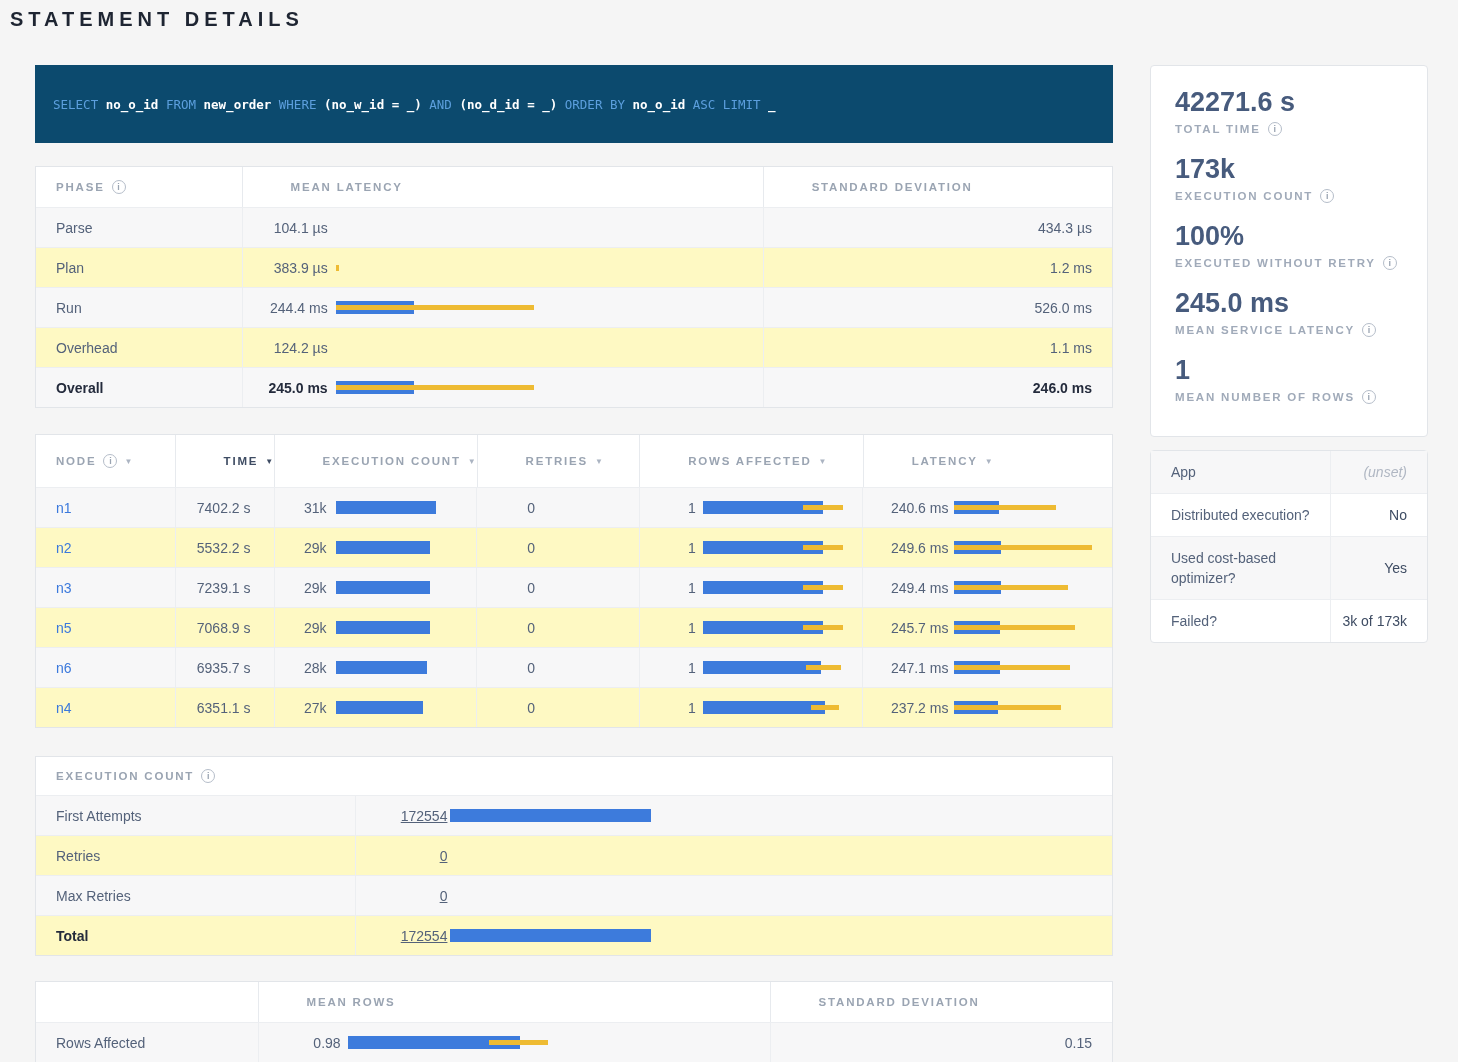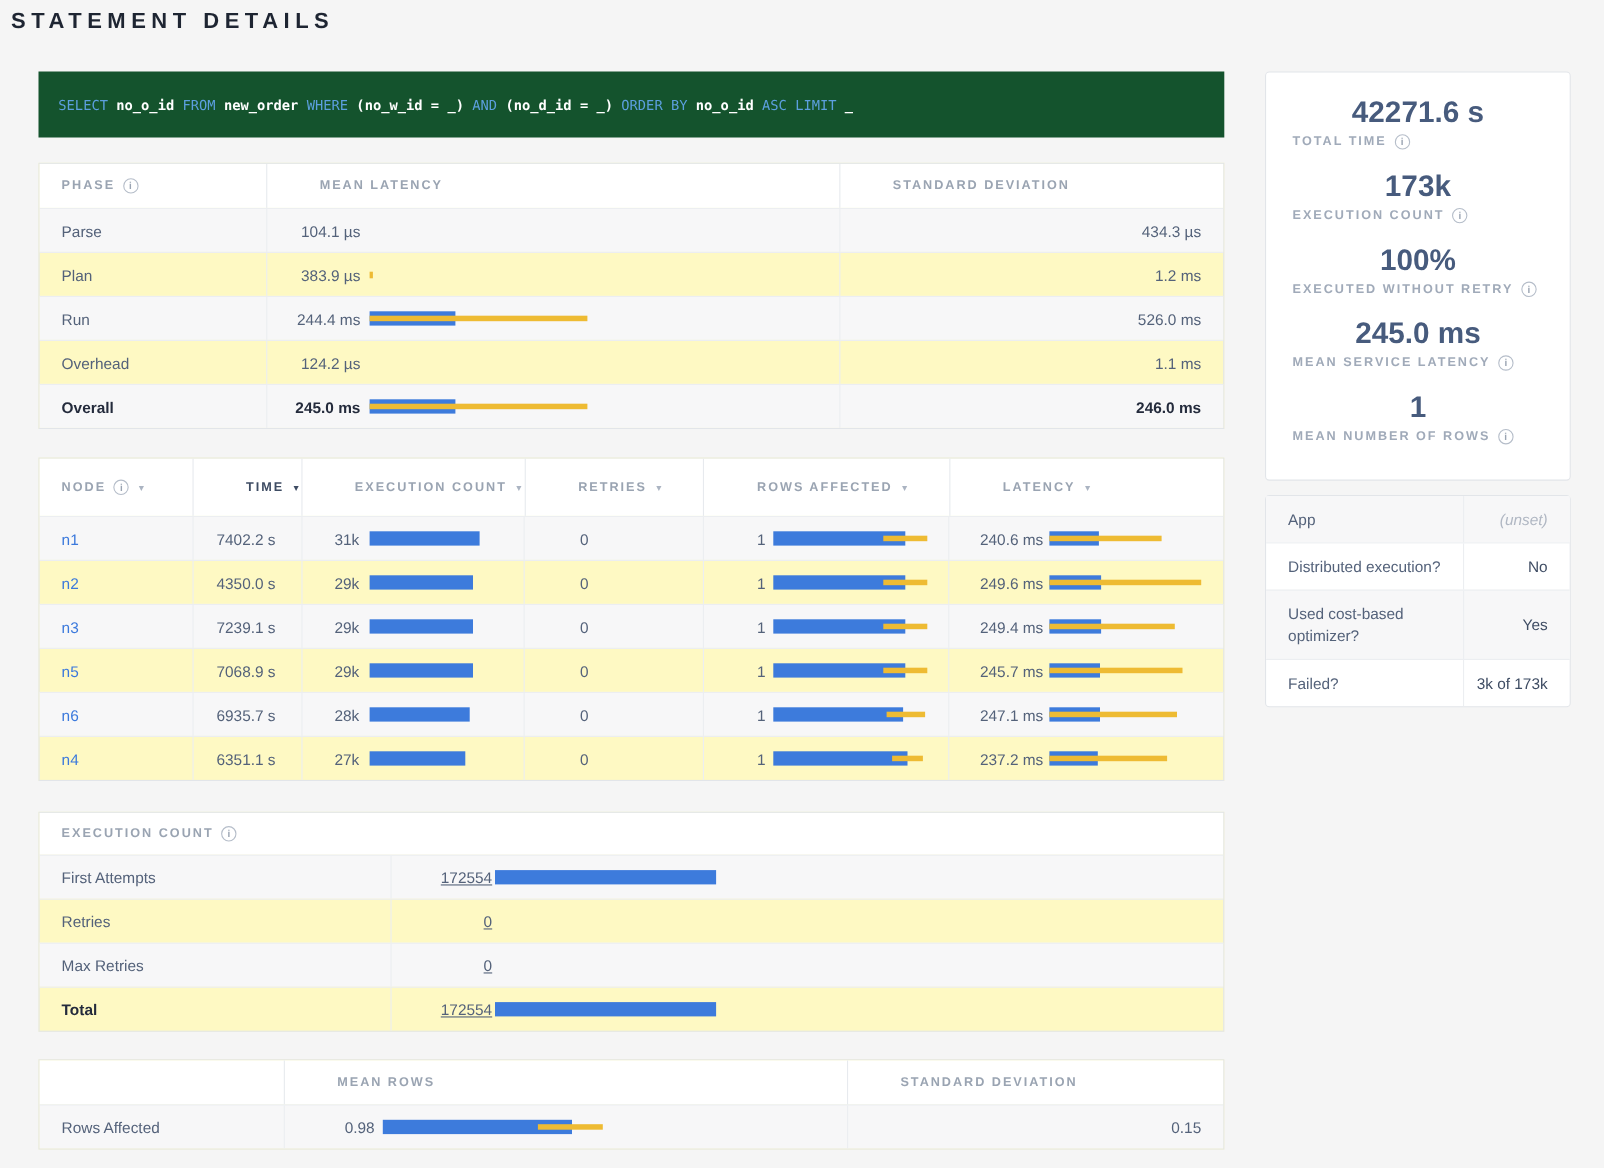--- a/index.html
+++ b/index.html
@@ -14,21 +14,21 @@
   h1.page-title{
     position:absolute; left:10px; top:8px;
     font-size:20px; font-weight:700; letter-spacing:5px;
     color:#1e2532;
   }
   .main{ position:absolute; left:35px; top:65px; width:1078px; }
   .rightcol{ position:absolute; left:1150px; top:65px; width:278px; }
 
   
   .sql-box{
-    height:60px; background:#14532d; display:flex; align-items:center;
+    height:78px; background:#0c4a6e; display:flex; align-items:center;
     padding-left:18px; margin-bottom:23px;
   }
   .sql-box code{
     font-family:"DejaVu Sans Mono","Liberation Mono",monospace;
     font-size:12.5px; color:#ffffff; white-space:nowrap;
   }
   .sql-box .kw{ color:#5c9fde; font-weight:400; }
   .sql-box .id{ color:#ffffff; font-weight:700; }
 
   
@@ -78,21 +78,21 @@
     display:inline-flex; align-items:center; justify-content:center;
     width:14px; height:14px; border:1px solid #b5bdc9; border-radius:50%;
     color:#9aa4b2; font-size:9px; font-weight:700; margin-left:7px;
     letter-spacing:0; font-style:normal; flex-shrink:0; cursor:pointer;
   }
   .arrow{ font-size:8px; color:#abb4c2; margin-left:7px; }
   .hlabel.active .arrow{ color:#3e4c63; }
 
   
   .card{ background:#fff; border:1px solid #e2e5e9; border-radius:4px; }
-  .stats-card{ height:372px; padding:20px 24px;text-align:center; }
+  .stats-card{ height:372px; padding:20px 24px; }
   .stat{ margin-bottom:17px; }
   .stat .stat-value{ font-size:27px; line-height:32px; font-weight:600; color:#475b7d; }
   .stat .stat-label{
     margin-top:4px; font-size:11.5px; font-weight:700; letter-spacing:1.8px;
     color:#a0aab9; display:flex; align-items:center; white-space:nowrap;
   }
   .details-card{ margin-top:13px; }
   .drow{ display:flex; align-items:stretch; border-top:1px solid #eceef1; }
   .drow:first-child{ border-top:none; }
   .drow.even{ background:#f7f7f8; }
@@ -236,21 +236,21 @@
               <div class="bar-blue" style="width: 45px;"></div>
               <div class="bar-yellow" style="left: 0px; width: 102px;"></div>
             </div>
           </div>
         </div>
         <div class="trow odd">
           <div class="cell nc1 pad-l">
             <span class="node-link">n2</span>
           </div>
           <div class="cell nc2 bcell">
-            <span style="padding-left: 21px;">4350.0 s</span>
+            <span style="padding-left: 21px;">5532.2 s</span>
           </div>
           <div class="cell nc3 bcell">
             <span class="val">29k</span>
             <div class="barbox">
               <div class="bar-blue" style="width: 94px;"></div>
             </div>
           </div>
           <div class="cell nc4 bcell">
             <span class="val">0</span>
           </div>

